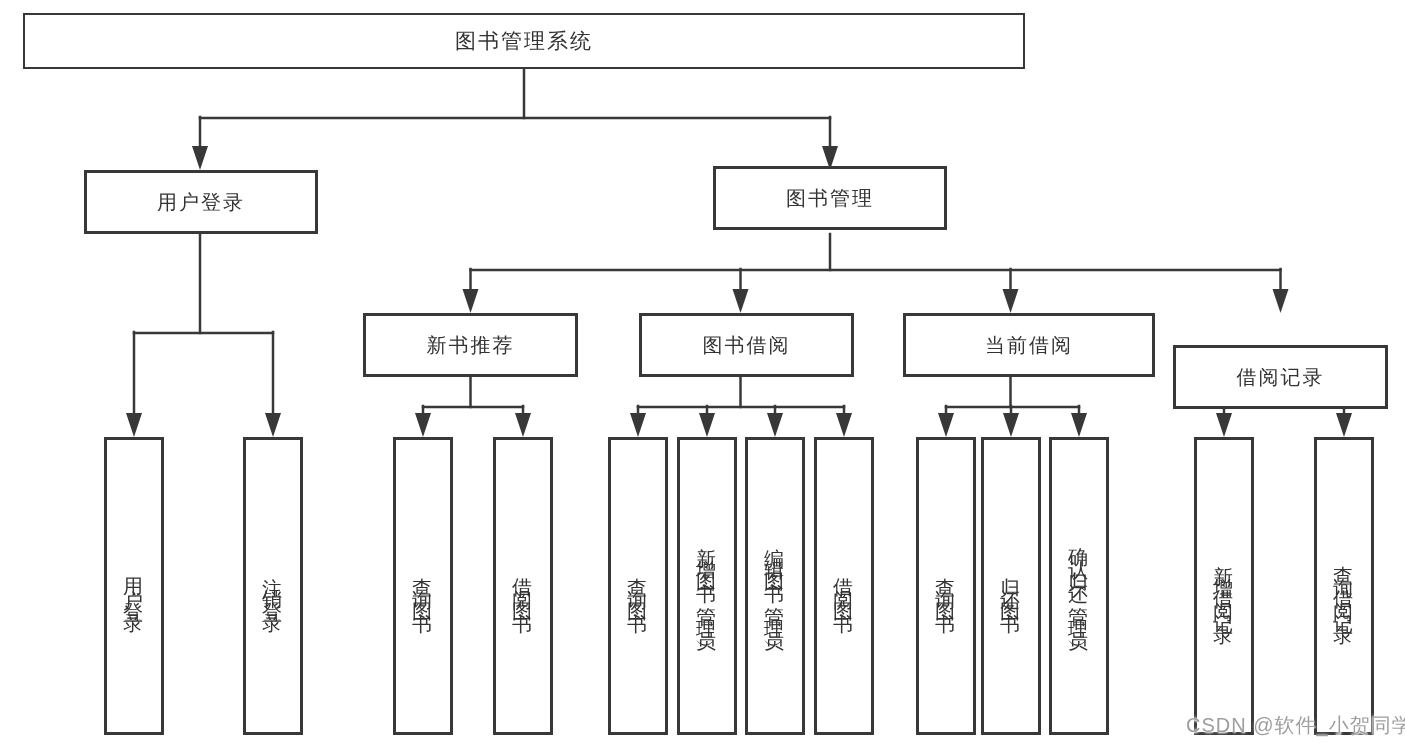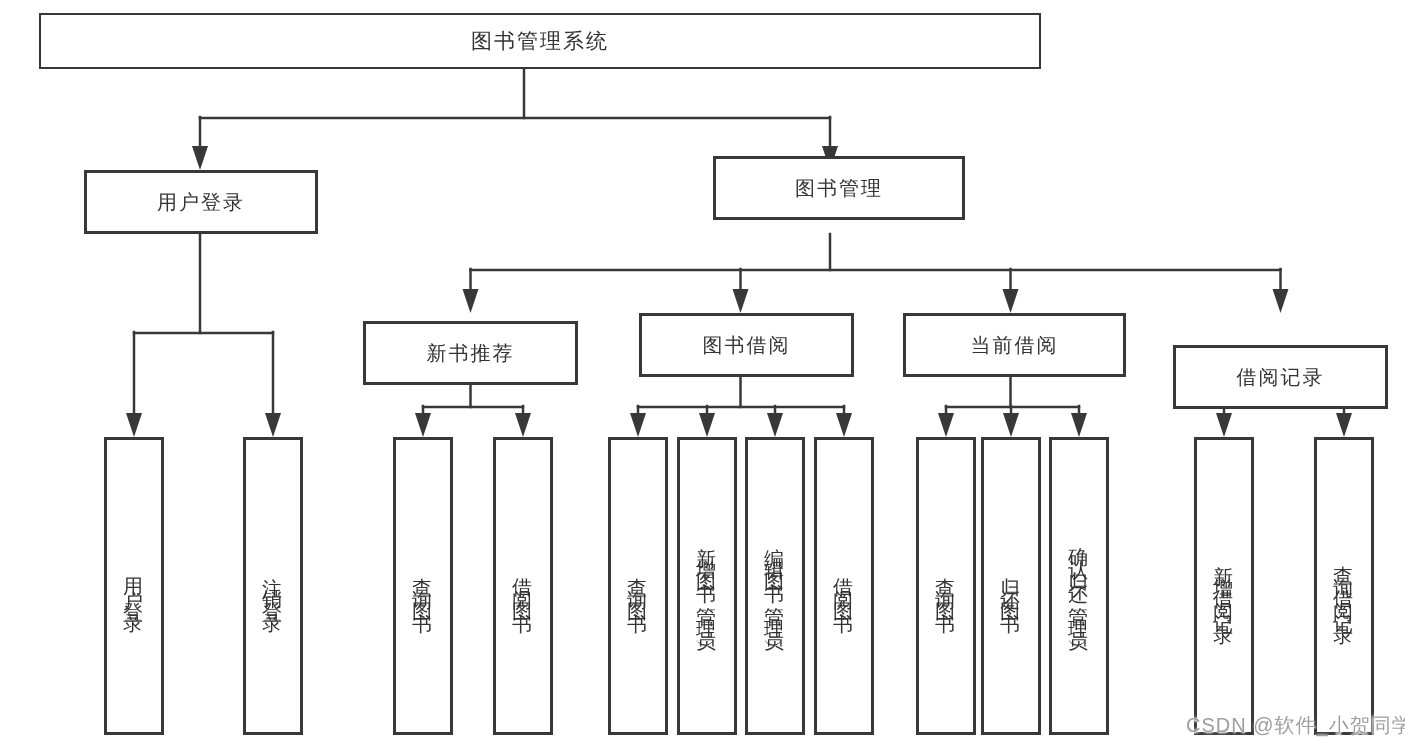--- a/index.html
+++ b/index.html
@@ -129,28 +129,28 @@
       <polygon points="767,413 783,413 775,437"></polygon>
       <polygon points="836,413 852,413 844,437"></polygon>
       <polygon points="938,413 954,413 946,437"></polygon>
       <polygon points="1003,413 1019,413 1011,437"></polygon>
       <polygon points="1071,413 1087,413 1079,437"></polygon>
       <polygon points="1216,413 1232,413 1224,437"></polygon>
       <polygon points="1336,413 1352,413 1344,437"></polygon>
     </g>
   </svg>
 
-  <div class="node top" style="left:39px; top:13px; width:1002px; height:56px;">图书管理系统</div>
+  <div class="node top" style="left:23px; top:13px; width:1002px; height:56px;">图书管理系统</div>
 
   <div class="node" style="left:84px; top:170px; width:234px; height:64px;">用户登录</div>
-  <div class="node" style="left:713px; top:156px; width:252px; height:64px;">图书管理</div>
+  <div class="node" style="left:713px; top:166px; width:234px; height:64px;">图书管理</div>
 
-  <div class="node" style="left:363px; top:313px; width:215px; height:64px;margin-top:8px;">新书推荐</div>
+  <div class="node" style="left:363px; top:313px; width:215px; height:64px;">新书推荐</div>
   <div class="node" style="left:633px; top:313px; width:215px; height:64px;margin-left:6px;">图书借阅</div>
-  <div class="node" style="left:903px; top:313px; width:223px; height:64px;">当前借阅</div>
+  <div class="node" style="left:903px; top:313px; width:252px; height:64px;">当前借阅</div>
   <div class="node" style="left:1173px; top:313px; width:215px; height:64px;margin-top:32px;">借阅记录</div>
 
   <div class="node leaf" style="left:104px; top:437px; width:60px; height:298px;">用户登录</div>
   <div class="node leaf" style="left:243px; top:437px; width:60px; height:298px;">注销登录</div>
 
   <div class="node leaf" style="left:393px; top:437px; width:60px; height:298px;">查询图书</div>
   <div class="node leaf" style="left:493px; top:437px; width:60px; height:298px;">借阅图书</div>
 
   <div class="node leaf" style="left:608px; top:437px; width:60px; height:298px;">查询图书</div>
   <div class="node leaf" style="left:677px; top:437px; width:60px; height:298px;">新增图书（管理员）</div>

